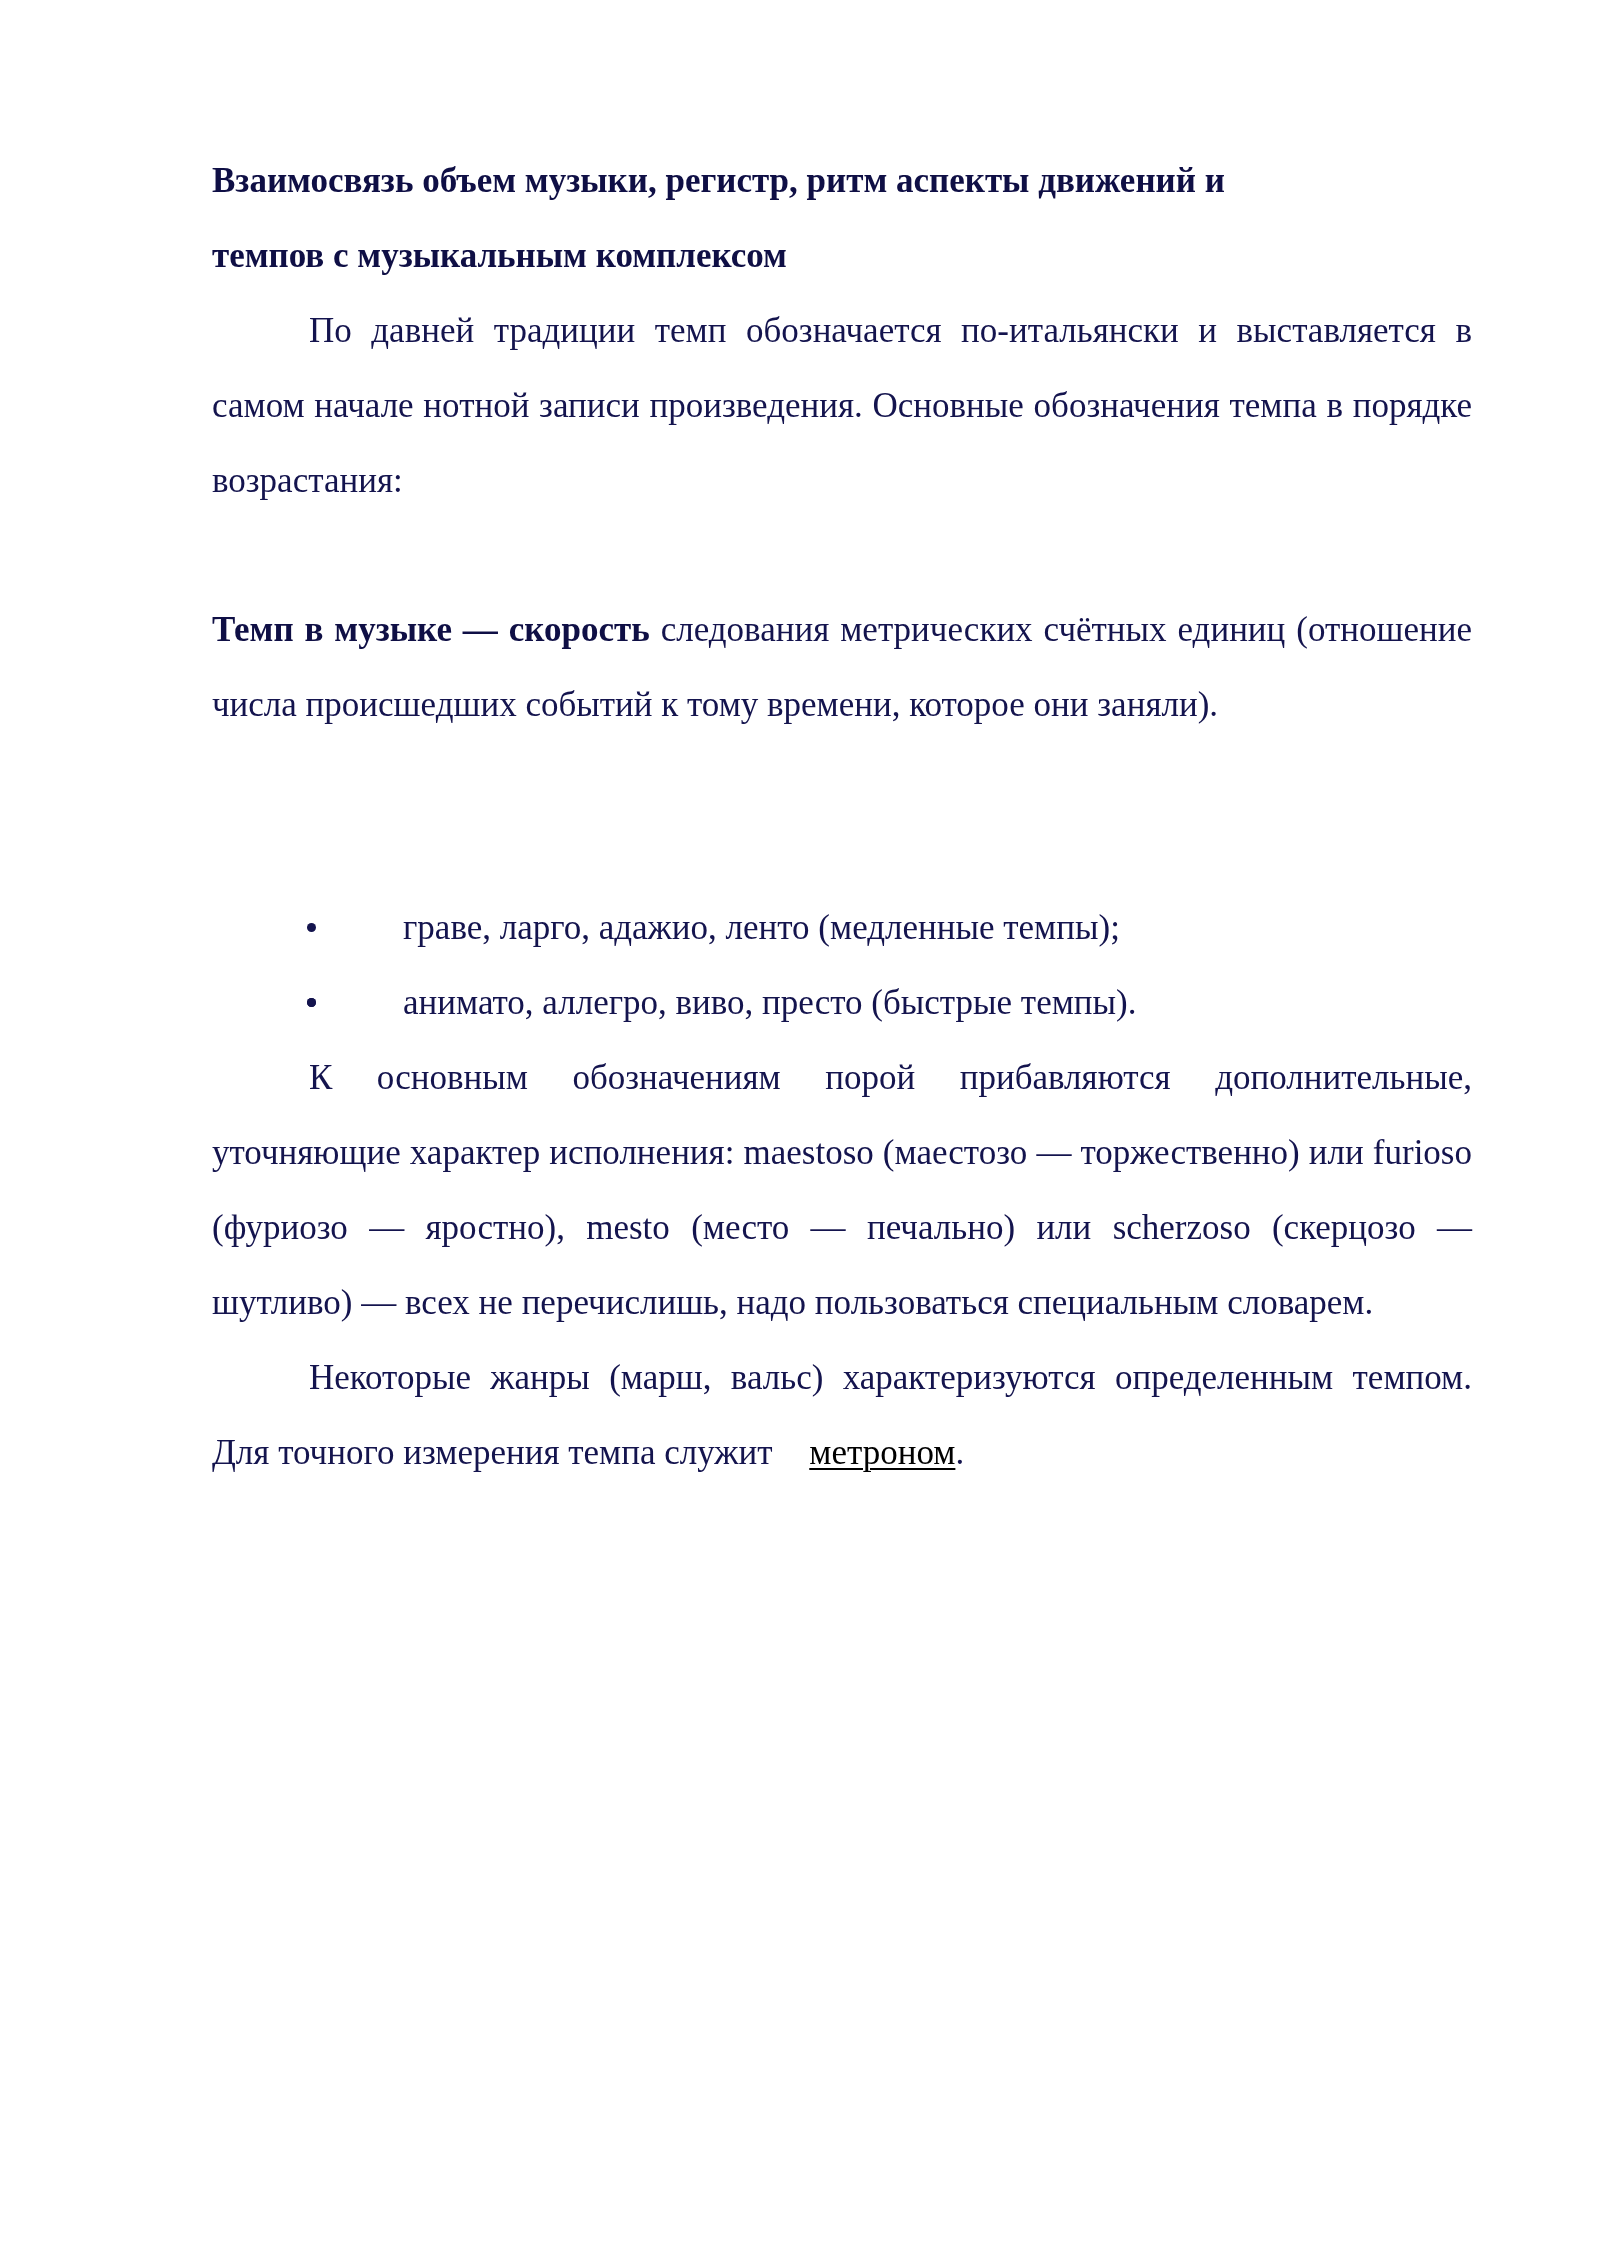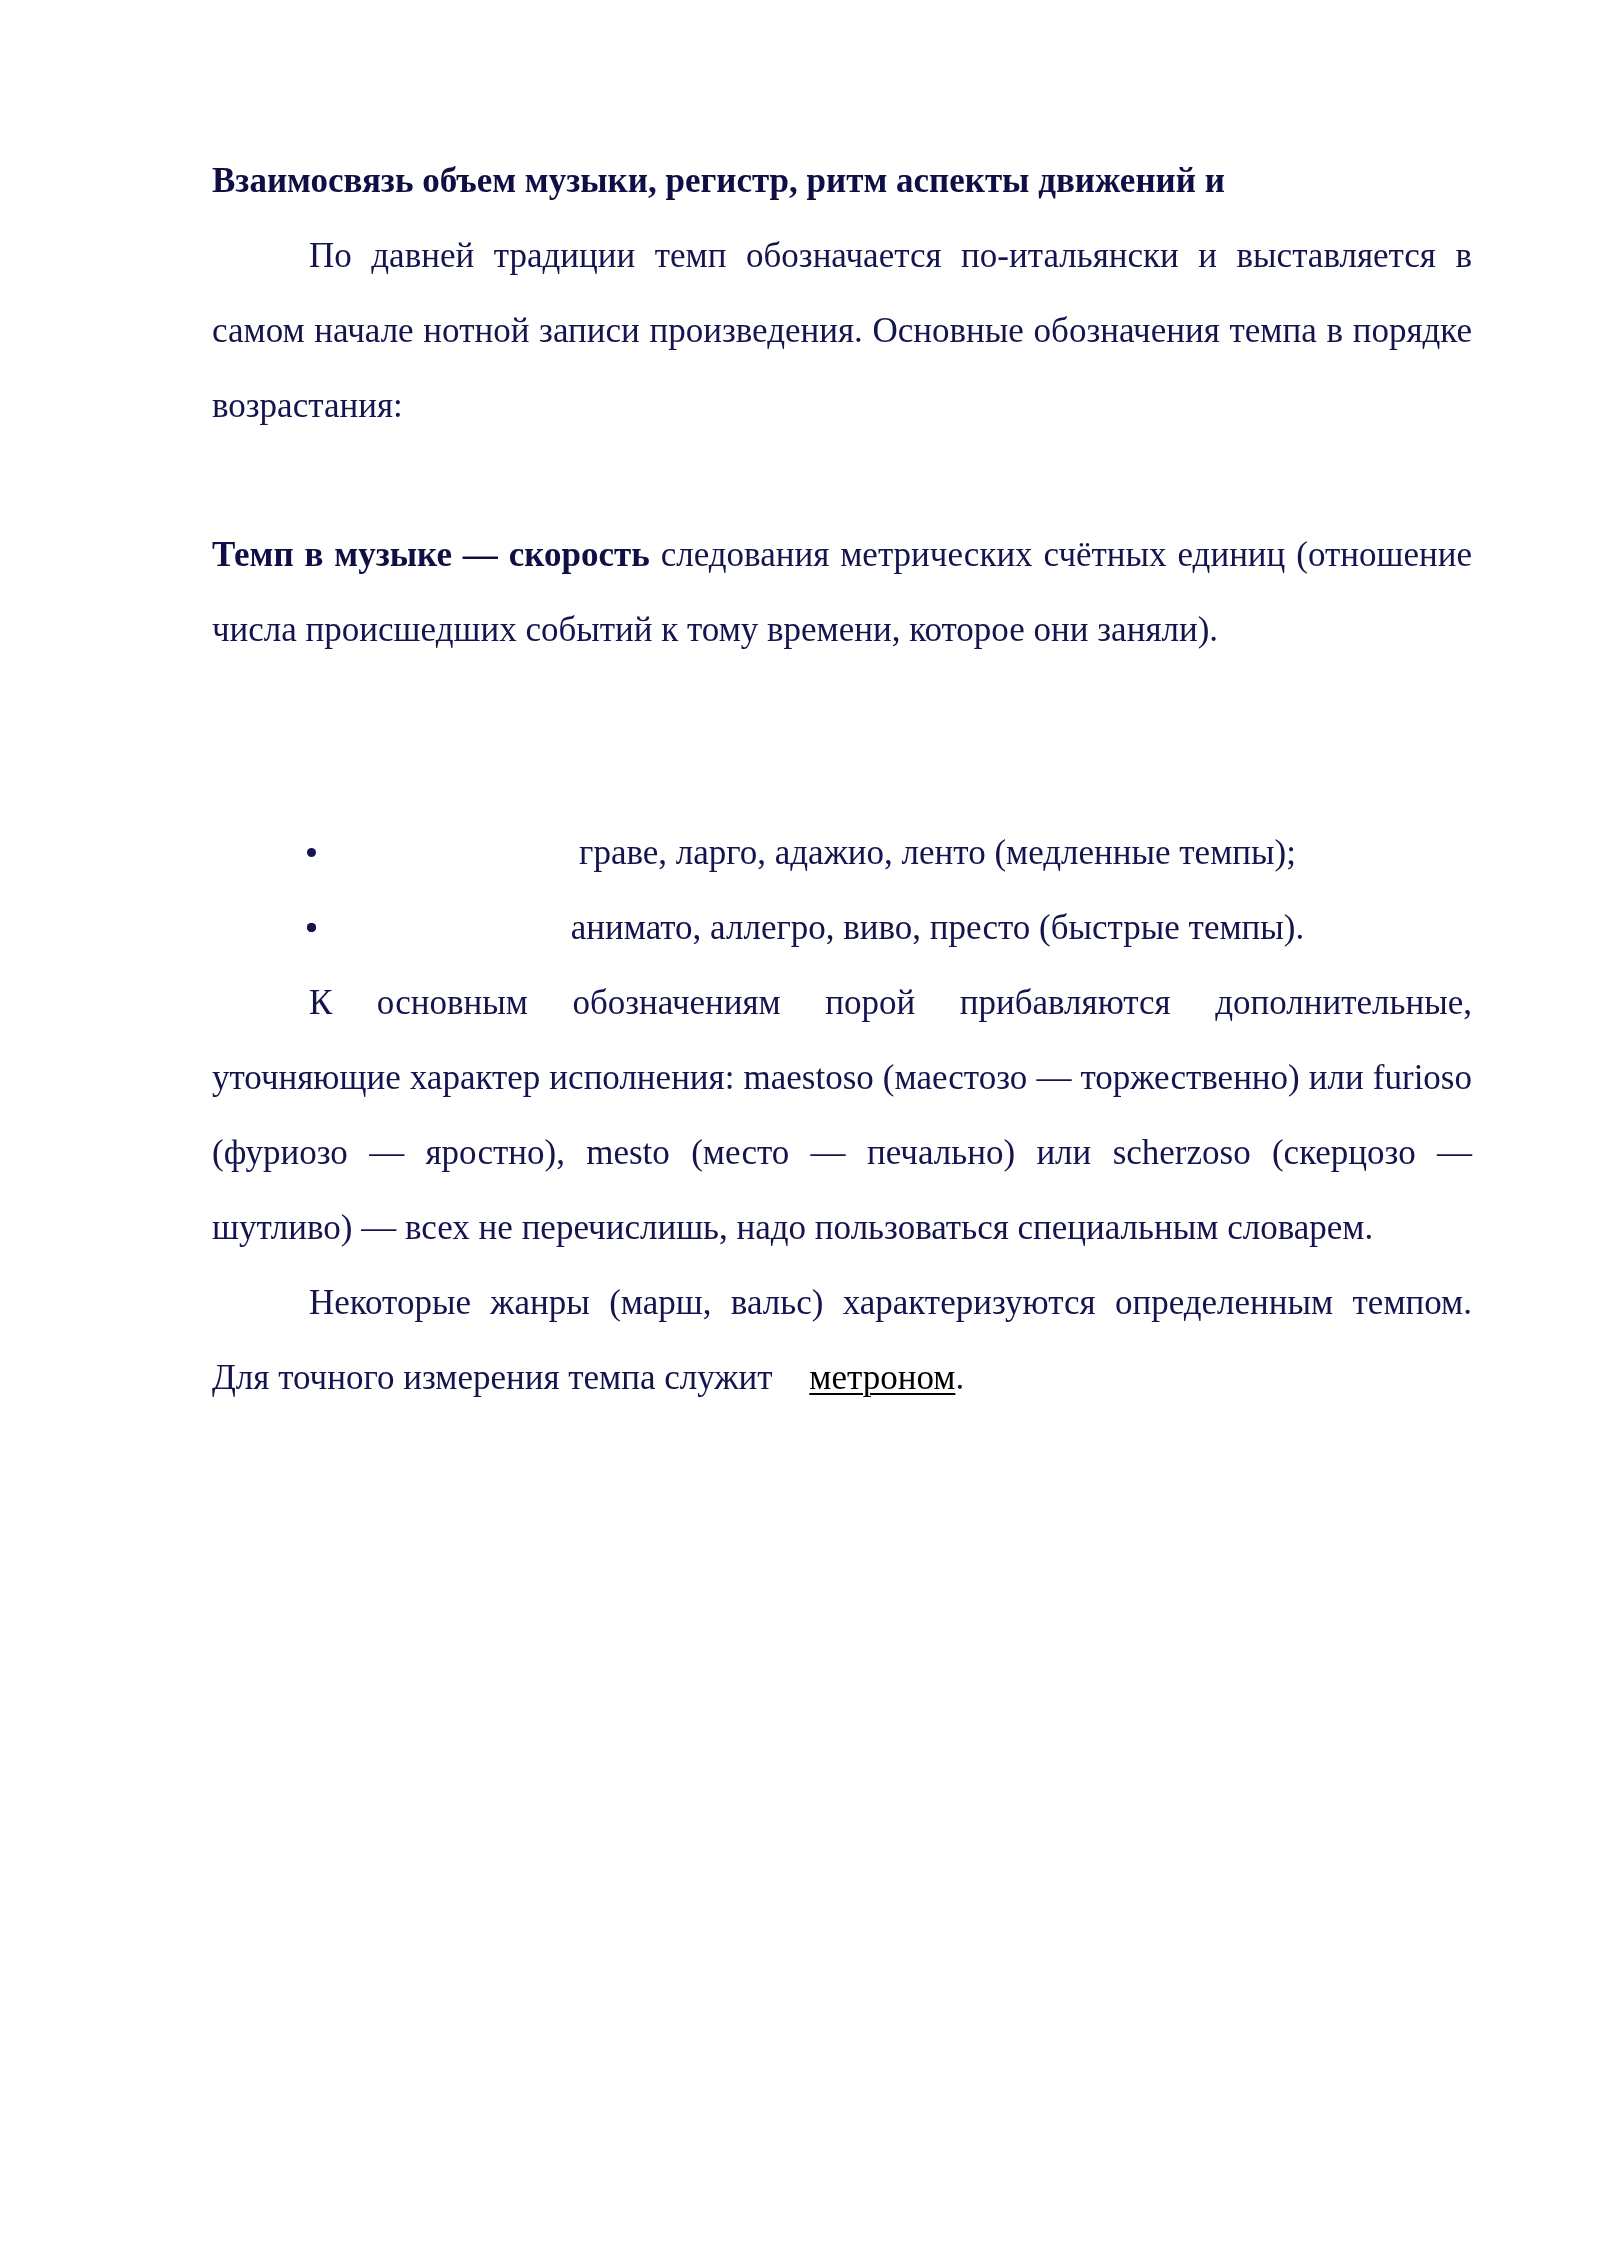--- a/index.html
+++ b/index.html
@@ -37,21 +37,20 @@
     }
     .para.indent { text-indent: 97px; }
     .para.justify-last { text-align-last: justify; }
     .def-para { margin-top: 74px; }
     .spacer { height: 148px; }
     .bold { font-weight: bold; color: #0f0f45; }
     ul.bullets {
       list-style: none;
       margin: 0;
       padding: 0;
-      text-align: center;
     }
     ul.bullets li {
       position: relative;
       font-size: 35px;
       line-height: 75px;
       padding-left: 191px;
     }
     .bullet-dot {
       position: absolute;
       left: 95px;
@@ -69,20 +68,21 @@
       margin-left: 28px;
     }
   </style>
 </head>
 <body>
 
 <div class="page">
 
   <h1 class="heading">
     <span>Взаимосвязь объем музыки, регистр, ритм аспекты движений и</span><br>
+    <span>темпов с музыкальным комплексом</span>
   </h1>
 
   <p class="para indent justify-last">По давней традиции темп обозначается по-итальянски и выставляется в самом начале нотной записи произведения. Основные обозначения темпа в порядке возрастания:</p>
 
   <p class="para def-para"><span class="bold">Темп в музыке — скорость</span><span> следования метрических счётных единиц (отношение числа происшедших событий к тому времени, которое они заняли).</span></p>
 
   <div class="spacer"></div>
 
   <ul class="bullets">
     <li>

